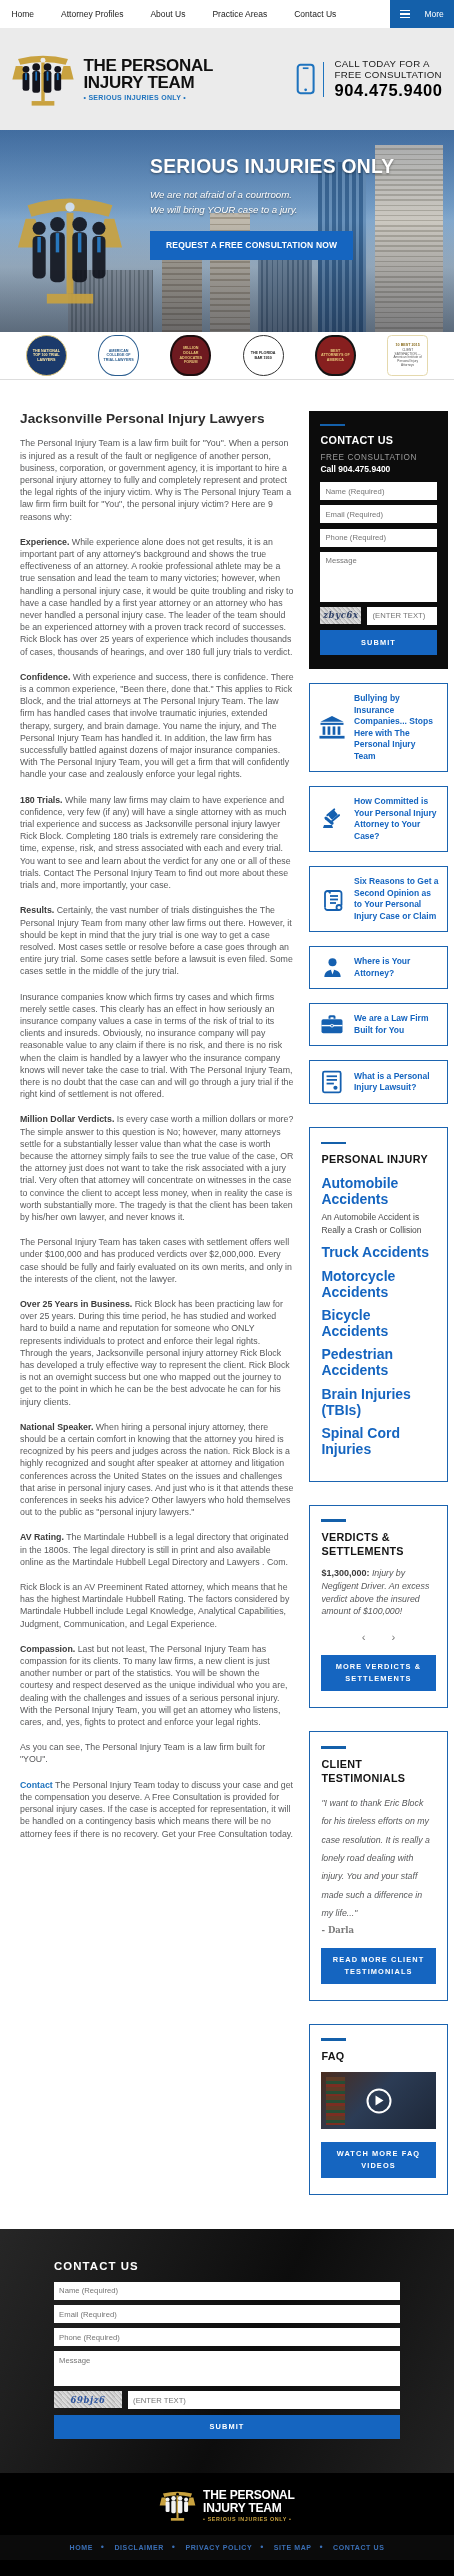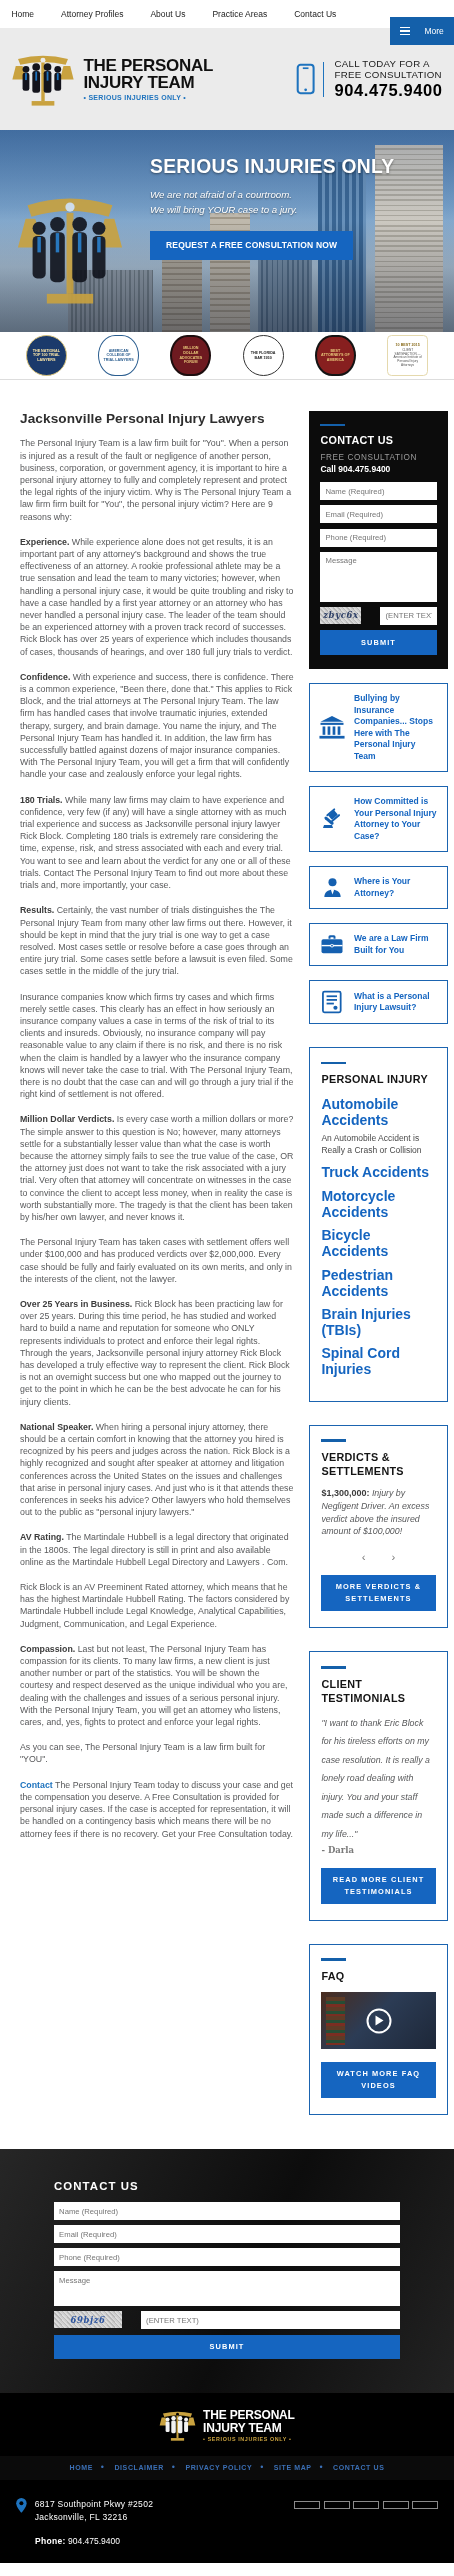--- a/index.html
+++ b/index.html
@@ -1,21 +1,21 @@
 <!DOCTYPE html>
 <html style="font-size:9px"><head>
 <meta charset="utf-8">
 <style>
   * { margin:0; padding:0; box-sizing:border-box; }
   body { width:454px; margin:0 auto; font-family:"Liberation Sans", sans-serif; background:#fff; color:#58595b; }
 
   
   .topnav { height:28px; background:#fff; display:flex; align-items:center; padding-left:11.4px; position:relative; }
   .topnav a { color:#222; text-decoration:none; font-size:8.5px; margin-right:27px; }
-  .more-btn { position:absolute; right:0; top:17px; width:64px; height:28px; background:#1460aa; color:#fff;
+  .more-btn { position:absolute; right:0; top:0; width:64px; height:28px; background:#1460aa; color:#fff;
     display:flex; align-items:center; justify-content:center; gap:14px; font-size:8.5px; cursor:pointer; }
   .hamburger { width:10.2px; display:inline-block; }
   .hamburger span { display:block; height:1.7px; background:#fff; margin:1.7px 0; }
 
   
   .header { height:102px; background:#ebebeb; display:flex; align-items:center; padding:0 11.4px; }
   .brand { display:flex; align-items:center; }
   .brand-text { margin-left:8px; }
   .brand-line { font-size:17px; font-weight:bold; color:#101010; letter-spacing:-0.3px; line-height:1.02; }
   .brand-tag { color:#1e73be; font-weight:bold; font-size:7px; letter-spacing:0.3px; margin-top:2.3px; }
@@ -68,21 +68,21 @@
   
   .sb-contact { background:#0c0c0c; padding:12.5px 11.4px 14.8px; }
   .accent-bar { width:25px; height:2.8px; background:#1460aa; margin-bottom:8px; }
   .sb-contact h2 { color:#fff; font-size:10.8px; letter-spacing:0.3px; margin-bottom:6.8px; }
   .sb-sub { color:#9b9b9b; font-size:8.2px; letter-spacing:0.6px; margin-bottom:2.3px; }
   .sb-call { color:#fff; font-size:8.5px; font-weight:bold; margin-bottom:8px; }
   .sb-contact input, .sb-contact textarea, .f-contact input, .f-contact textarea {
     width:100%; border:none; background:#fff; font-family:"Liberation Sans",sans-serif;
     font-size:7.7px; color:#333; padding:4.5px 5.1px; margin-bottom:5.1px; display:block; }
   .sb-contact textarea { height:50px; resize:none; }
-  .captcha-row { display:flex; gap:19px; margin-bottom:5.7px; }
+  .captcha-row { display:flex; gap:6px; margin-bottom:5.7px; }
   .captcha-img { flex:none; width:41px; height:17px; display:flex; align-items:center; justify-content:center;
     font-family:"DejaVu Serif", serif; font-style:italic; font-weight:bold; font-size:8.5px; color:#2d3f66;
     background:repeating-linear-gradient(47deg,#b9b9b9 0 1.1px,#dcdcdc 1.1px 2.3px,#cfcfcf 2.3px 3.4px); letter-spacing:0.6px; }
   .captcha-row input { margin-bottom:0; flex:1; min-width:0; }
   .btn { display:block; background:#1565c0; color:#fff; text-align:center; font-weight:bold;
     letter-spacing:1.1px; font-size:7.4px; padding:6.2px 4.5px; text-decoration:none; line-height:1.6; }
 
   
   .sb-card { border:1.1px solid #1b64b0; background:#fff; display:flex; align-items:center; gap:8px;
     padding:9px 8px; margin-top:14px; cursor:pointer; }
@@ -318,20 +318,36 @@
                 <rect x="7.5" y="11" width="11" height="2" rx="1"></rect>
               </g>
           <rect x="4" y="12" width="11" height="3" rx="1.5" transform="rotate(40 9 13)"></rect>
           <path d="M3 21 L13 21 L12 18 L4 18 Z"></path>
             </g>
           </svg>
       </span>
       <span class="tt">How Committed is Your Personal Injury Attorney to Your Case?</span>
     </div>
 
+    <div class="sb-card">
+      <span class="ic">
+        <svg width="24" height="23" viewBox="0 0 24 22">
+            <g fill="none" stroke="#1560b0" stroke-width="1.8">
+          <path d="M5 19 V5 a2.5 2.5 0 0 1 5 0"></path>
+          <path d="M7.5 2.5 H19 a2.5 2.5 0 0 1 2.5 2.5 V17"></path>
+          <circle cx="19" cy="19" r="2.5"></circle>
+              <path d="M5 19 a2.5 2.5 0 0 0 2.5 2.5 H19"></path>
+          <line x1="10" y1="7.5" x2="18" y2="7.5"></line>
+              <line x1="10" y1="11" x2="18" y2="11"></line>
+              <line x1="10" y1="14.5" x2="16" y2="14.5"></line>
+            </g>
+          </svg>
+      </span>
+      <span class="tt">Six Reasons to Get a Second Opinion as to Your Personal Injury Case or Claim</span>
+    </div>
 
     <div class="sb-card">
       <span class="ic">
         <svg width="23" height="23" viewBox="0 0 24 24">
             <g fill="#1560b0">
           <circle cx="12" cy="6.6" r="4.2"></circle>
               <path d="M3.5 22 c0-5.4 4-7.6 8.5-7.6 s8.5 2.2 8.5 7.6 Z"></path>
           <path d="M12 12 l1.6 2.6 -1.6 4.6 -1.6 -4.6 Z" fill="#fff"></path>
             </g>
           </svg>

